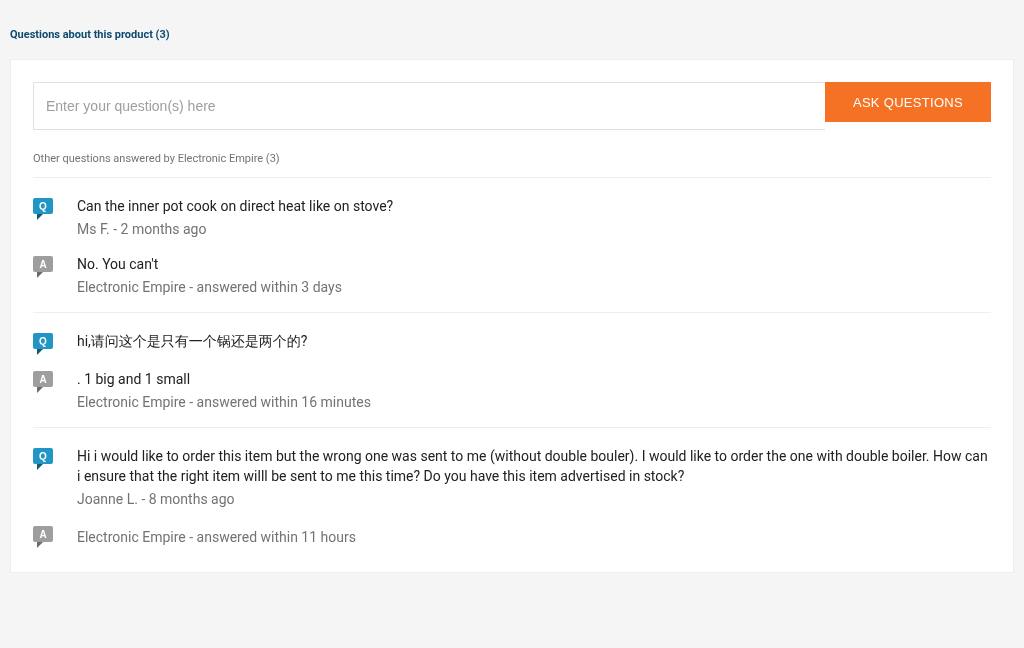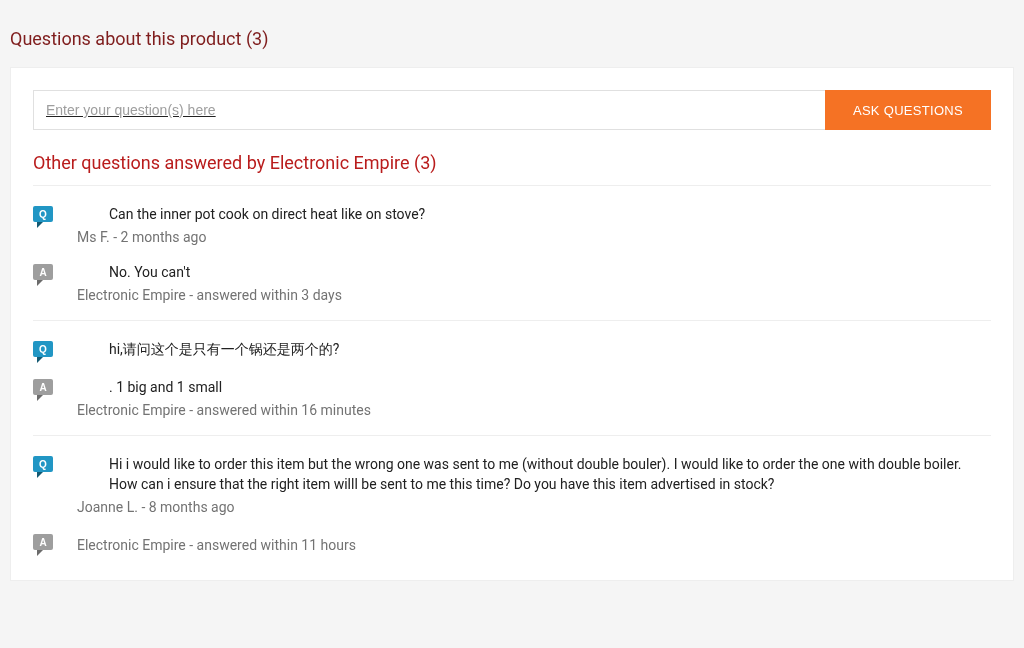--- a/index.html
+++ b/index.html
@@ -8,60 +8,59 @@
       background: #f5f5f5;
       padding: 10px;
       color: #212121;
       font-size: 14px;
     }
     .container {
       max-width: 1004px;
       margin: 0 auto;
     }
     .section-title {
-      font-size: 18px;
-      font-weight: 400;
-      color: #7f1d1d;
+      font-size: 11px;
+      font-weight: 700;
+      color: #0c4a6e;
       padding: 18px 0 18px 0;
     }
     .panel {
       background: #fff;
       border: 1px solid #eee;
       padding: 22px 22px 10px 22px;
     }
     .ask-row {
       display: flex;
       margin-bottom: 22px;
     }
     .ask-input {
       flex: 1;
-      height: 40px;
+      height: 48px;
       border: 1px solid #e0e0e0;
       border-right: none;
       padding: 0 12px;
       font-size: 14px;
       color: #212121;
       outline: none;
-      text-decoration: underline;
     }
     .ask-input::placeholder { color: #9e9e9e; }
     .ask-btn {
       background: #f57224;
       color: #fff;
       border: none;
       height: 40px;
       padding: 8px 28px;
       font-size: 13px;
       font-weight: 500;
       letter-spacing: 0.3px;
       cursor: pointer;
     }
     .subhead {
-      font-size: 18px;
-      color: #b91c1c;
+      font-size: 11px;
+      color: #737373;
       padding-bottom: 12px;
       border-bottom: 1px solid #eee;
     }
     .qa-block {
       padding: 18px 0 14px 0;
       border-bottom: 1px solid #eee;
     }
     .qa-block:last-child { border-bottom: none; }
     .qa-row {
       display: flex;
@@ -74,21 +73,20 @@
       margin-right: 24px;
       flex-shrink: 0;
       margin-top: 2px;
     }
     .bubble svg { display: block; }
     .qa-content { flex: 1; }
     .qa-text {
       font-size: 14px;
       color: #212121;
       line-height: 1.45;
-      margin-left: 32px;
     }
     .qa-meta {
       font-size: 14px;
       color: #737373;
       margin-top: 4px;
       line-height: 1.4;
     }
   </style>
 </head>
 <body>

